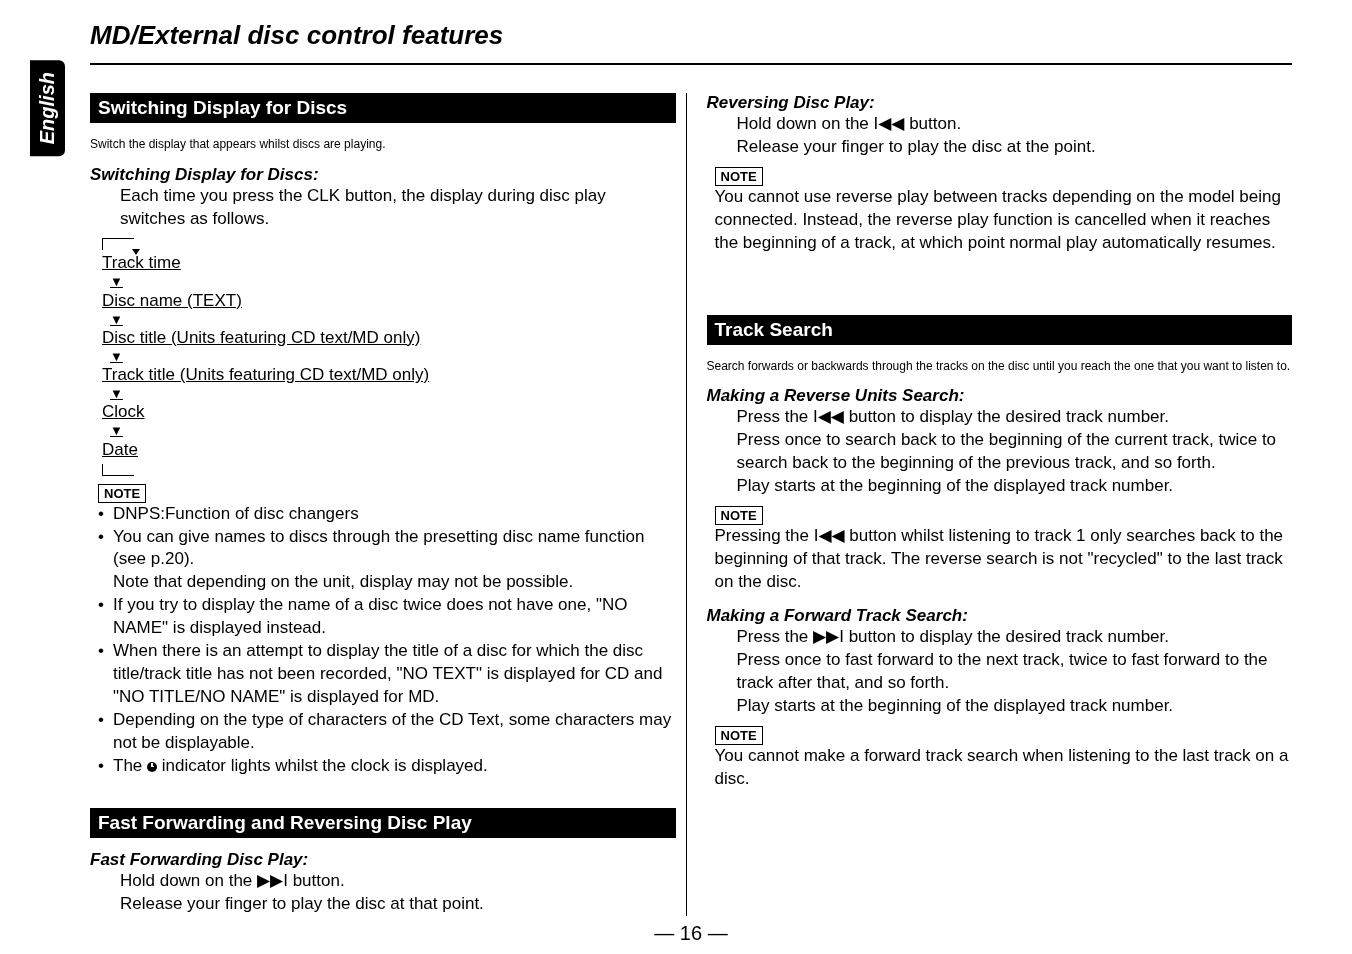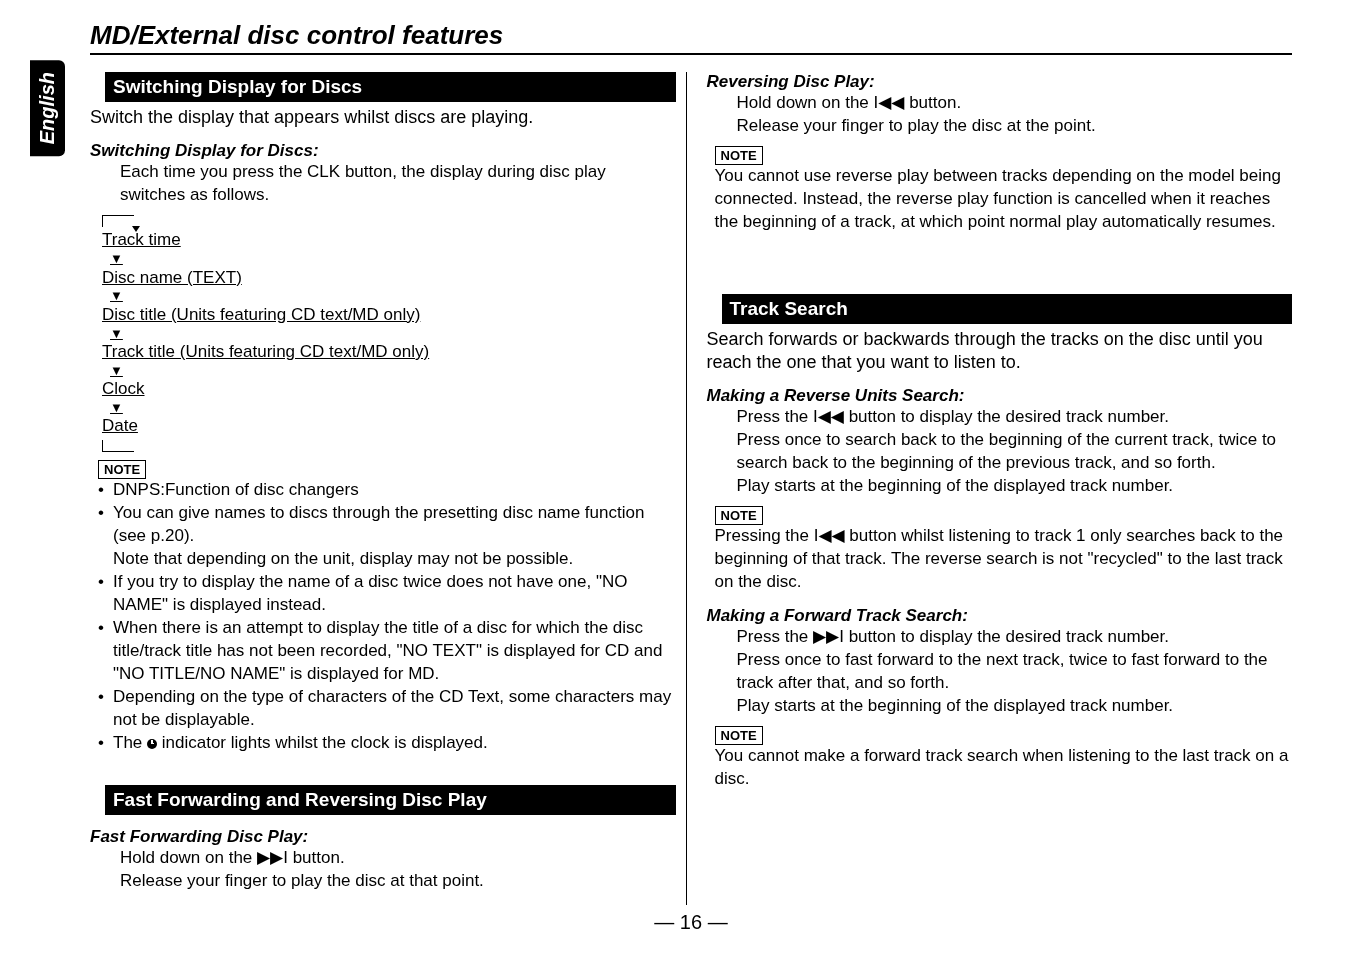--- a/index.html
+++ b/index.html
@@ -30,47 +30,46 @@
     margin-left: 50px;
     display: flex;
     flex-direction: column;
     height: 100%;
   }
   .page-title {
     font-style: italic;
     font-weight: bold;
     font-size: 26px;
     border-bottom: 2px solid #000;
-    padding-bottom: 2px;
-    margin-bottom: 17px;
+    padding-bottom: 12px;
+    margin-bottom: 28px;
   }
   .columns {
     display: flex;
     flex: 1;
     gap: 20px;
   }
   .col {
     flex: 1;
     border-right: 0.5px solid #000;
     padding-right: 10px;
     position: relative;
   }
   .col:last-child { border-right: none; padding-right: 0; }
   .section-header {
     background: #000;
     color: #fff;
     font-weight: bold;
     font-size: 19px;
     padding: 4px 8px;
     font-family: Arial, sans-serif;
-    margin-left: 15px;
   }
   .subtitle {
-    font-size: 18px;
-    margin-top: 4px;
+    font-size: 12px;
+    margin-top: 14px;
     line-height: 1.3;
   }
   .action-title {
     font-style: italic;
     font-weight: bold;
     font-size: 17px;
     margin-top: 12px;
   }
   .body {
     font-size: 17px;

